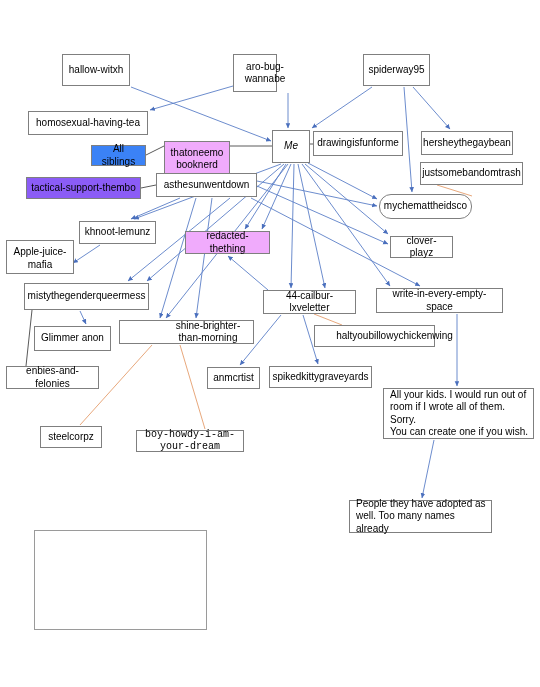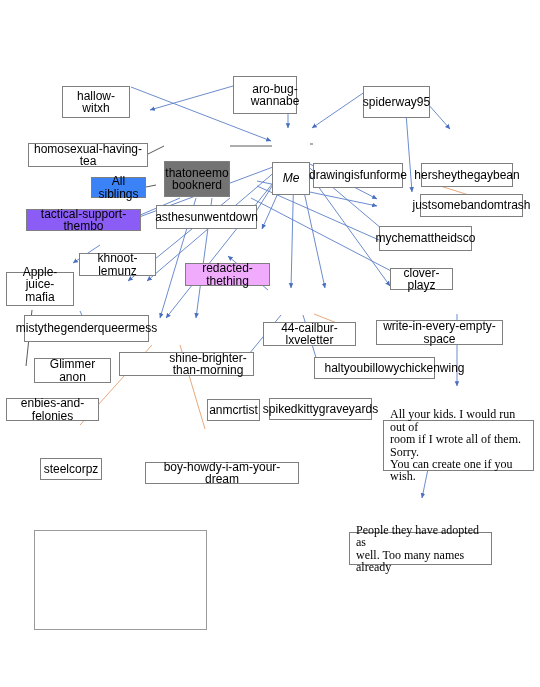--- a/index.html
+++ b/index.html
@@ -20,32 +20,31 @@
     left:0; top:0;
     width:540px; height:687px;
     pointer-events:none;
   }
   .node{
     position:absolute;
     box-sizing:border-box;
     border:1px solid #7f7f7f;
     background:#ffffff;
     color:#000000;
-    font-size:12px;
+    font-size:10px;
     line-height:12.4px;
     display:flex;
     align-items:center;
     justify-content:center;
     text-align:center;
     padding:2px 4px;
     z-index:5;
     white-space:pre-line;
-    margin-top:32px;
   }
-  .node.left{ justify-content:flex-start; text-align:left; padding-left:6px;font-family:Liberation Serif, serif;}
+  .node.left{ justify-content:flex-start; text-align:left; padding-left:6px;}
   .legend-box{
     position:absolute;
     box-sizing:border-box;
     border:1px solid #9a9a9a;
     background:#ffffff;
     z-index:6;
   }
   .legend-title{
     position:absolute;
     font-size:9.3px;
@@ -115,53 +114,53 @@
     <g id="g-partner">
         <line x1="437" y1="185" x2="472" y2="196" stroke="#e8a87c" stroke-width="1"></line>
         <line x1="314" y1="314" x2="342" y2="325" stroke="#e8a87c" stroke-width="1"></line>
         <line x1="152" y1="345" x2="80" y2="425" stroke="#e8a87c" stroke-width="1"></line>
         <line x1="180" y1="345" x2="205" y2="429" stroke="#e8a87c" stroke-width="1"></line>
       </g>
   </svg>
 
   <div id="nodes-layer">
       <div class="node" style="left: 62px; top: 54px; width: 68px; height: 32px; border-color: rgb(127, 127, 127); background: rgb(255, 255, 255); color: rgb(0, 0, 0);"><span>hallow-witxh</span></div>
-      <div class="node" style="left: 233px; top: 44px; width: 64px; height: 38px; border-color: rgb(127, 127, 127); background: rgb(255, 255, 255); color: rgb(0, 0, 0); padding-left: 24px;"><span>aro-bug-
+      <div class="node" style="left: 233px; top: 54px; width: 44px; height: 38px; border-color: rgb(127, 127, 127); background: rgb(255, 255, 255); color: rgb(0, 0, 0); padding-left: 24px;"><span>aro-bug-
 wannabe</span></div>
       <div class="node" style="left: 363px; top: 54px; width: 67px; height: 32px; border-color: rgb(127, 127, 127); background: rgb(255, 255, 255); color: rgb(0, 0, 0);"><span>spiderway95</span></div>
       <div class="node" style="left: 28px; top: 111px; width: 120px; height: 24px; border-color: rgb(127, 127, 127); background: rgb(255, 255, 255); color: rgb(0, 0, 0);"><span>homosexual-having-tea</span></div>
-      <div class="node" style="left: 164px; top: 129px; width: 66px; height: 36px; border-color: rgb(127, 127, 127); background: #737373; color: rgb(0, 0, 0);"><span>thatoneemo
+      <div class="node" style="left: 164px; top: 141px; width: 66px; height: 36px; border-color: rgb(127, 127, 127); background: #f0abfc; color: rgb(0, 0, 0);"><span>thatoneemo
 booknerd</span></div>
       <div class="node" style="left: 272px; top: 130px; width: 38px; height: 33px; border-color: rgb(127, 127, 127); background: rgb(255, 255, 255); color: rgb(0, 0, 0); font-style: italic;"><span>Me</span></div>
       <div class="node" style="left: 313px; top: 131px; width: 90px; height: 25px; border-color: rgb(127, 127, 127); background: rgb(255, 255, 255); color: rgb(0, 0, 0);"><span>drawingisfunforme</span></div>
       <div class="node" style="left: 421px; top: 131px; width: 92px; height: 24px; border-color: rgb(127, 127, 127); background: rgb(255, 255, 255); color: rgb(0, 0, 0);"><span>hersheythegaybean</span></div>
       <div class="node" style="left: 91px; top: 145px; width: 55px; height: 21px; border-color: rgb(127, 127, 127); background: #3b82f6; color: rgb(0, 0, 0);"><span>All siblings</span></div>
       <div class="node" style="left: 420px; top: 162px; width: 103px; height: 23px; border-color: rgb(127, 127, 127); background: rgb(255, 255, 255); color: rgb(0, 0, 0);"><span>justsomebandomtrash</span></div>
       <div class="node" style="left: 26px; top: 177px; width: 115px; height: 22px; border-color: rgb(127, 127, 127); background: #8b5cf6; color: rgb(0, 0, 0);"><span>tactical-support-thembo</span></div>
       <div class="node" style="left: 156px; top: 173px; width: 101px; height: 24px; border-color: rgb(127, 127, 127); background: rgb(255, 255, 255); color: rgb(0, 0, 0);"><span>asthesunwentdown</span></div>
-      <div class="node" style="left: 379px; top: 194px; width: 93px; height: 25px; border-color: rgb(127, 127, 127); background: rgb(255, 255, 255); color: rgb(0, 0, 0);"><span>mychemattheidsco</span></div>
+      <div class="node" style="left: 379px; top: 194px; width: 93px; height: 25px; border-color: rgb(127, 127, 127); background: rgb(255, 255, 255); color: rgb(0, 0, 0); border-radius: 12px;"><span>mychemattheidsco</span></div>
       <div class="node" style="left: 79px; top: 221px; width: 77px; height: 23px; border-color: rgb(127, 127, 127); background: rgb(255, 255, 255); color: rgb(0, 0, 0);"><span>khnoot-lemunz</span></div>
       <div class="node" style="left: 185px; top: 231px; width: 85px; height: 23px; border-color: rgb(127, 127, 127); background: #f0abfc; color: rgb(0, 0, 0);"><span>redacted-thething</span></div>
       <div class="node" style="left: 390px; top: 236px; width: 63px; height: 22px; border-color: rgb(127, 127, 127); background: rgb(255, 255, 255); color: rgb(0, 0, 0);"><span>clover-playz</span></div>
       <div class="node" style="left: 6px; top: 240px; width: 68px; height: 34px; border-color: rgb(127, 127, 127); background: rgb(255, 255, 255); color: rgb(0, 0, 0); align-items: flex-end;"><span>Apple-juice-
 mafia</span></div>
       <div class="node" style="left: 24px; top: 283px; width: 125px; height: 27px; border-color: rgb(127, 127, 127); background: rgb(255, 255, 255); color: rgb(0, 0, 0);"><span>mistythegenderqueermess</span></div>
       <div class="node" style="left: 263px; top: 290px; width: 93px; height: 24px; border-color: rgb(127, 127, 127); background: rgb(255, 255, 255); color: rgb(0, 0, 0);"><span>44-cailbur-lxveletter</span></div>
       <div class="node" style="left: 376px; top: 288px; width: 127px; height: 25px; border-color: rgb(127, 127, 127); background: rgb(255, 255, 255); color: rgb(0, 0, 0);"><span>write-in-every-empty-space</span></div>
       <div class="node" style="left: 314px; top: 325px; width: 121px; height: 22px; border-color: rgb(127, 127, 127); background: rgb(255, 255, 255); color: rgb(0, 0, 0); padding-left: 44px;"><span>haltyoubillowychickenwing</span></div>
       <div class="node" style="left: 119px; top: 320px; width: 135px; height: 24px; border-color: rgb(127, 127, 127); background: rgb(255, 255, 255); color: rgb(0, 0, 0); padding-left: 47px;"><span>shine-brighter-than-morning</span></div>
       <div class="node" style="left: 34px; top: 326px; width: 77px; height: 25px; border-color: rgb(127, 127, 127); background: rgb(255, 255, 255); color: rgb(0, 0, 0);"><span>Glimmer anon</span></div>
       <div class="node" style="left: 207px; top: 367px; width: 53px; height: 22px; border-color: rgb(127, 127, 127); background: rgb(255, 255, 255); color: rgb(0, 0, 0);"><span>anmcrtist</span></div>
       <div class="node" style="left: 269px; top: 366px; width: 103px; height: 22px; border-color: rgb(127, 127, 127); background: rgb(255, 255, 255); color: rgb(0, 0, 0);"><span>spikedkittygraveyards</span></div>
       <div class="node" style="left: 6px; top: 366px; width: 93px; height: 23px; border-color: rgb(127, 127, 127); background: rgb(255, 255, 255); color: rgb(0, 0, 0);"><span>enbies-and-felonies</span></div>
       <div class="node left" style="left: 383px; top: 388px; width: 151px; height: 51px; border-color: rgb(127, 127, 127); background: rgb(255, 255, 255); color: rgb(0, 0, 0);"><span>All your kids. I would run out of
 room if I wrote all of them. Sorry.
 You can create one if you wish.</span></div>
       <div class="node" style="left: 40px; top: 426px; width: 62px; height: 22px; border-color: rgb(127, 127, 127); background: rgb(255, 255, 255); color: rgb(0, 0, 0);"><span>steelcorpz</span></div>
-      <div class="node" style="left: 145px; top: 430px; width: 154px; height: 22px; border-color: rgb(127, 127, 127); background: rgb(255, 255, 255); color: rgb(0, 0, 0);"><span>boy-howdy-i-am-your-dream</span></div>
+      <div class="node" style="left: 136px; top: 430px; width: 108px; height: 22px; border-color: rgb(127, 127, 127); background: rgb(255, 255, 255); color: rgb(0, 0, 0); font-family: Liberation Mono, monospace;"><span>boy-howdy-i-am-your-dream</span></div>
       <div class="node left" style="left: 349px; top: 500px; width: 143px; height: 33px; border-color: rgb(127, 127, 127); background: rgb(255, 255, 255); color: rgb(0, 0, 0);"><span>People they have adopted as
 well. Too many names already</span></div>
     </div>
 
   <div class="legend-box" id="legend-box" style="left: 34px; top: 530px; width: 173px; height: 100px;"></div>
   <div class="legend-title" id="legend-title" style="left: 43px; top: 539px;">Legend!</div>
   <div id="legend-items">
       <div class="legend-swatch" style="position: absolute; left: 52px; top: 563px; width: 38px; border-top: 1px solid rgb(91, 127, 199);"></div>
       <div style="position: absolute; left: 90px; top: 560px; width: 0px; height: 0px; border-top: 3.2px solid transparent; border-bottom: 3.2px solid transparent; border-left: 5.5px solid rgb(91, 127, 199);"></div>
       <div class="legend-row-label" style="left: 100px; top: 557px;">Means adopted by.</div>

